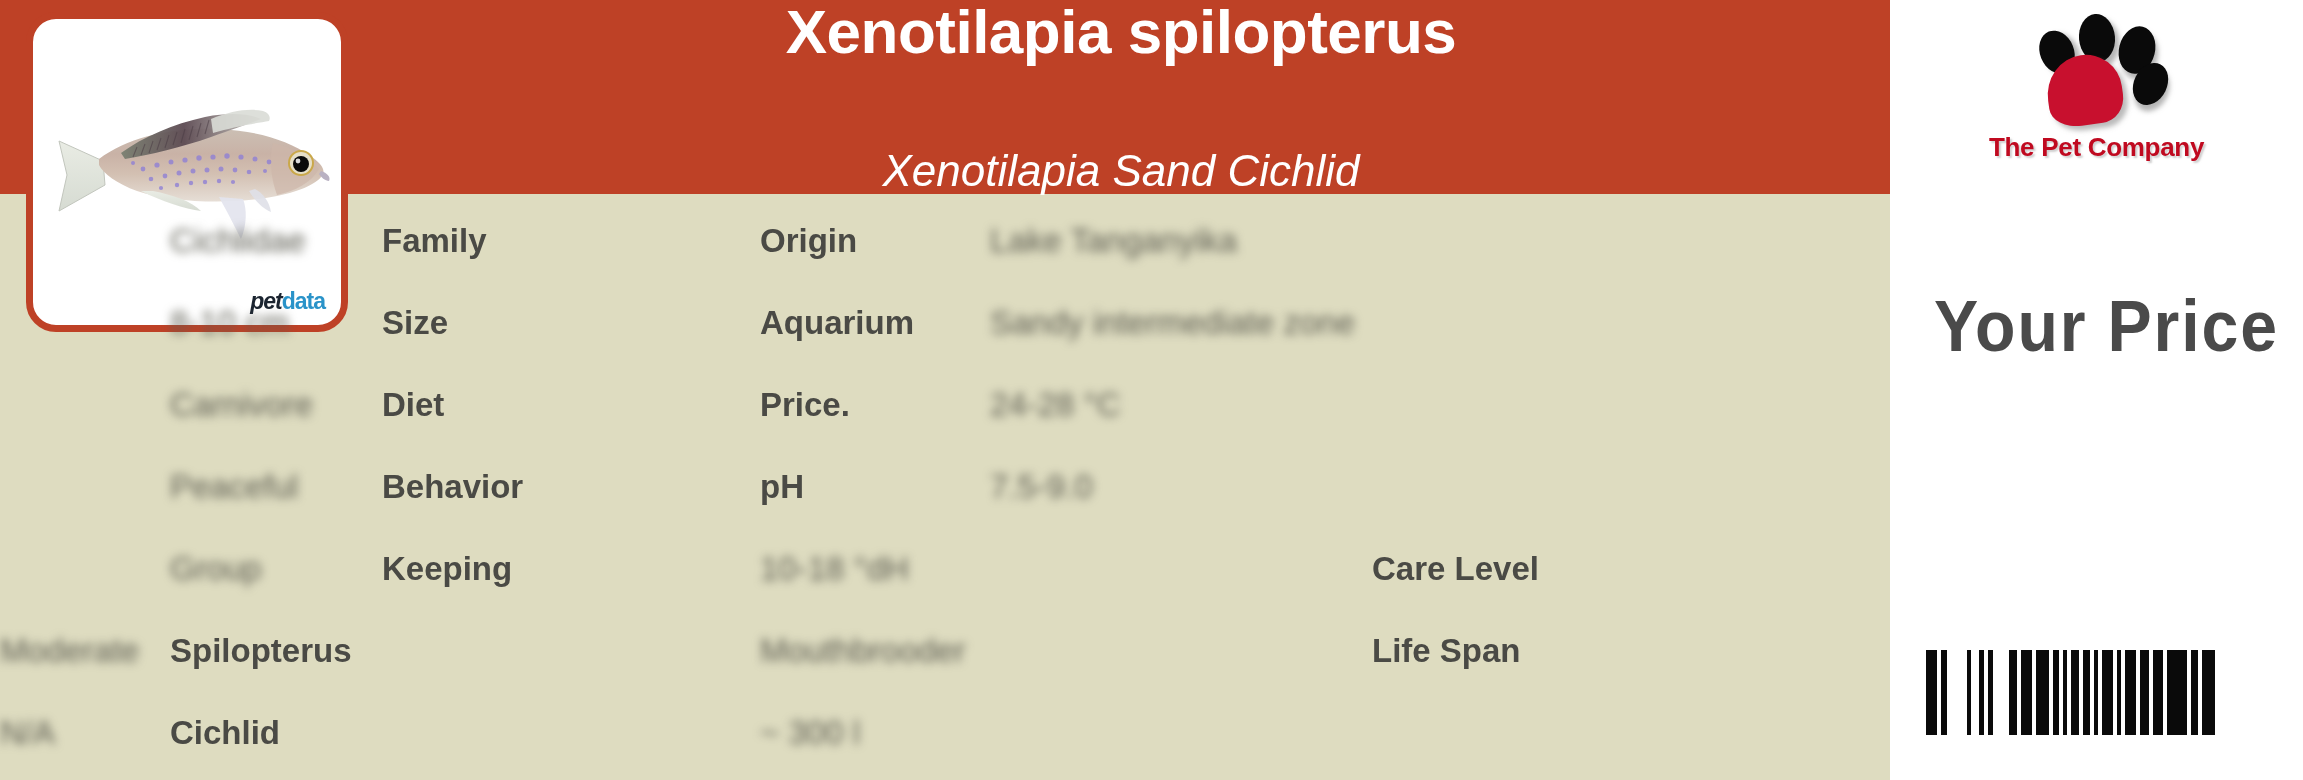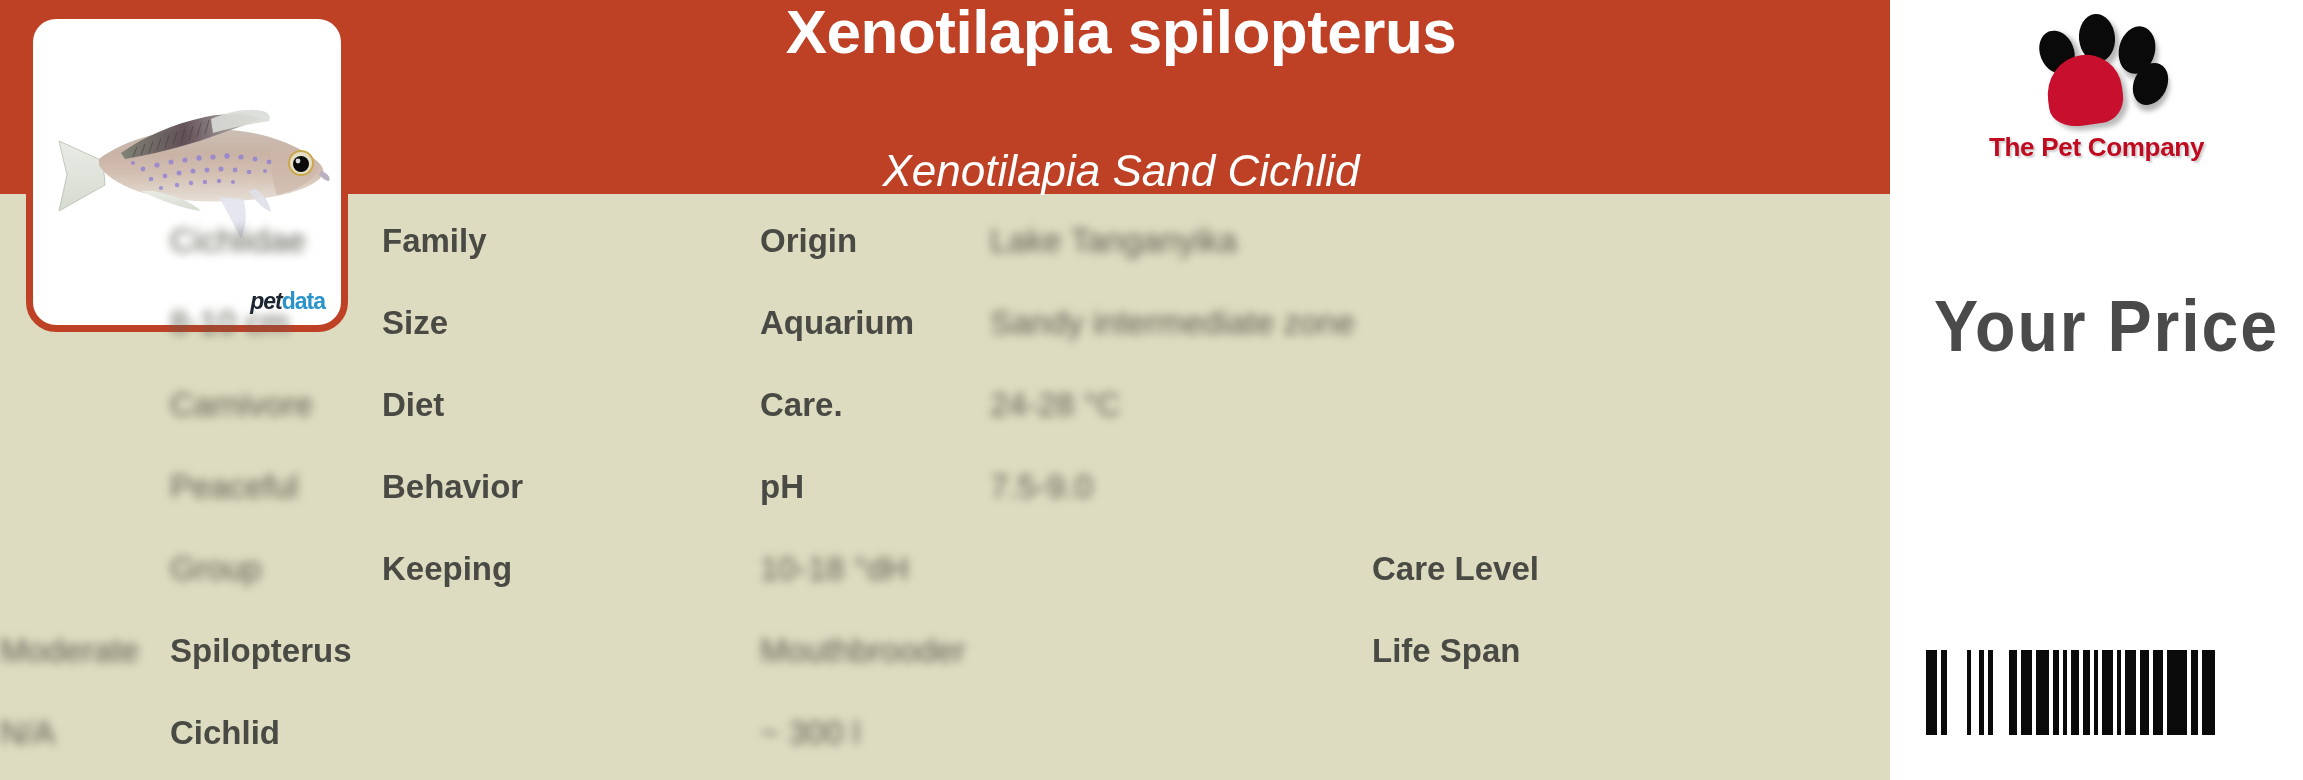--- a/index.html
+++ b/index.html
@@ -232,21 +232,21 @@
     <div class="cell lab c2">Origin</div>
     <div class="cell val">Lake Tanganyika</div>
 
     <div class="cell lab c1">Size</div>
     <div class="cell val">8-10 cm</div>
     <div class="cell lab c2">Aquarium</div>
     <div class="cell val">Sandy intermediate zone</div>
 
     <div class="cell lab c1">Diet</div>
     <div class="cell val">Carnivore</div>
-    <div class="cell lab c2">Care.</div>
+    <div class="cell lab c2">Price.</div>
     <div class="cell val">24-28 °C</div>
 
     <div class="cell lab c1">Behavior</div>
     <div class="cell val">Peaceful</div>
     <div class="cell lab c2">pH</div>
     <div class="cell val">7.5-9.0</div>
 
     <div class="cell lab c1">Keeping</div>
     <div class="cell val">Group</div>
     <div class="cell val">10-18 °dH</div>

